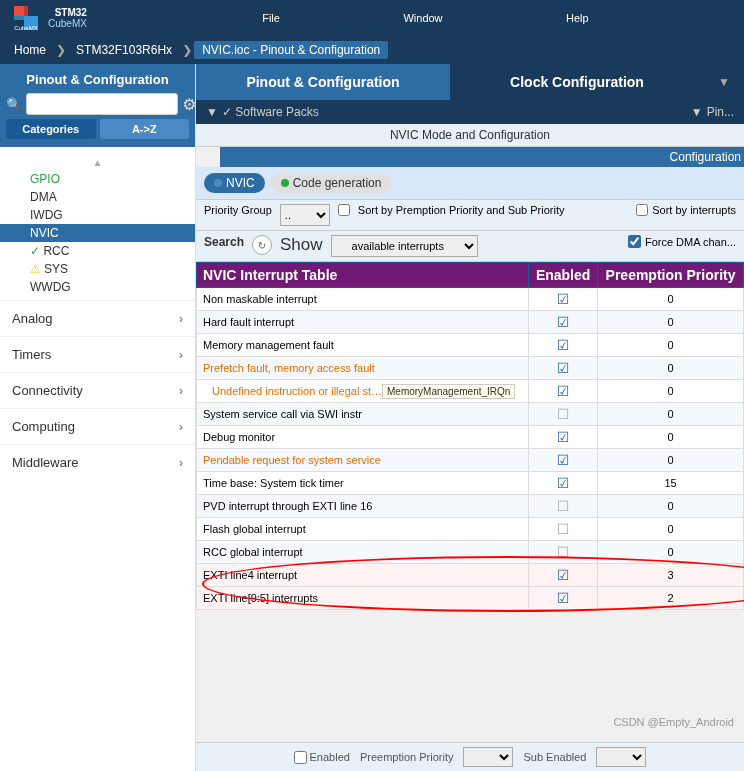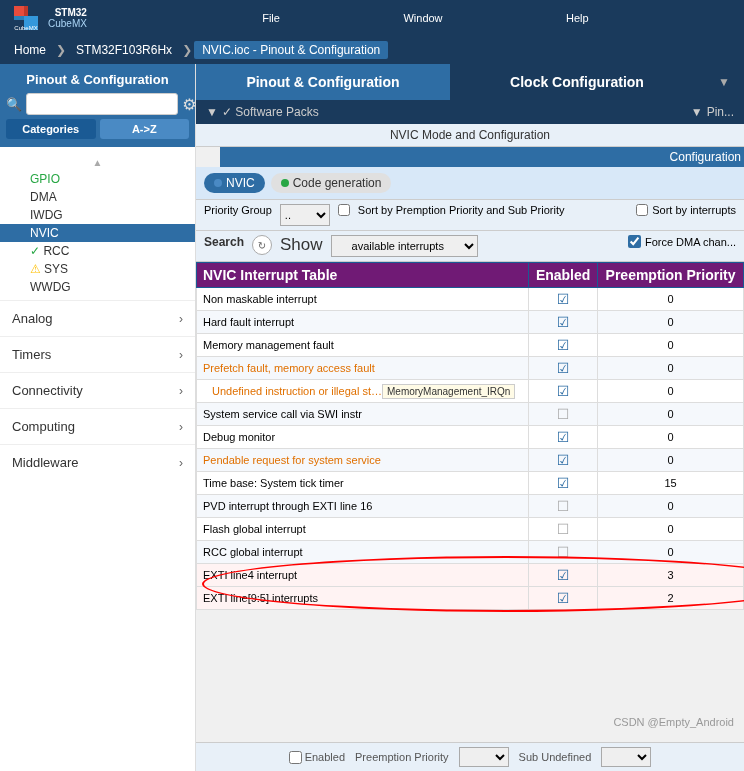--- a/index.html
+++ b/index.html
@@ -529,18 +529,18 @@
       <div class="watermark">CSDN @Empty_Android</div>
     </div>
 
     <div class="bottom-bar">
       <div class="bottom-cb">
         <input type="checkbox" style="">
         <span>Enabled</span>
       </div>
       <span>Preemption Priority</span>
       <select class="bottom-select"></select>
-      <span>Sub Undefined</span>
+      <span>Sub Enabled</span>
       <select class="bottom-select"></select>
     </div>
 
   </div>
 </div>
 
 </body></html>

